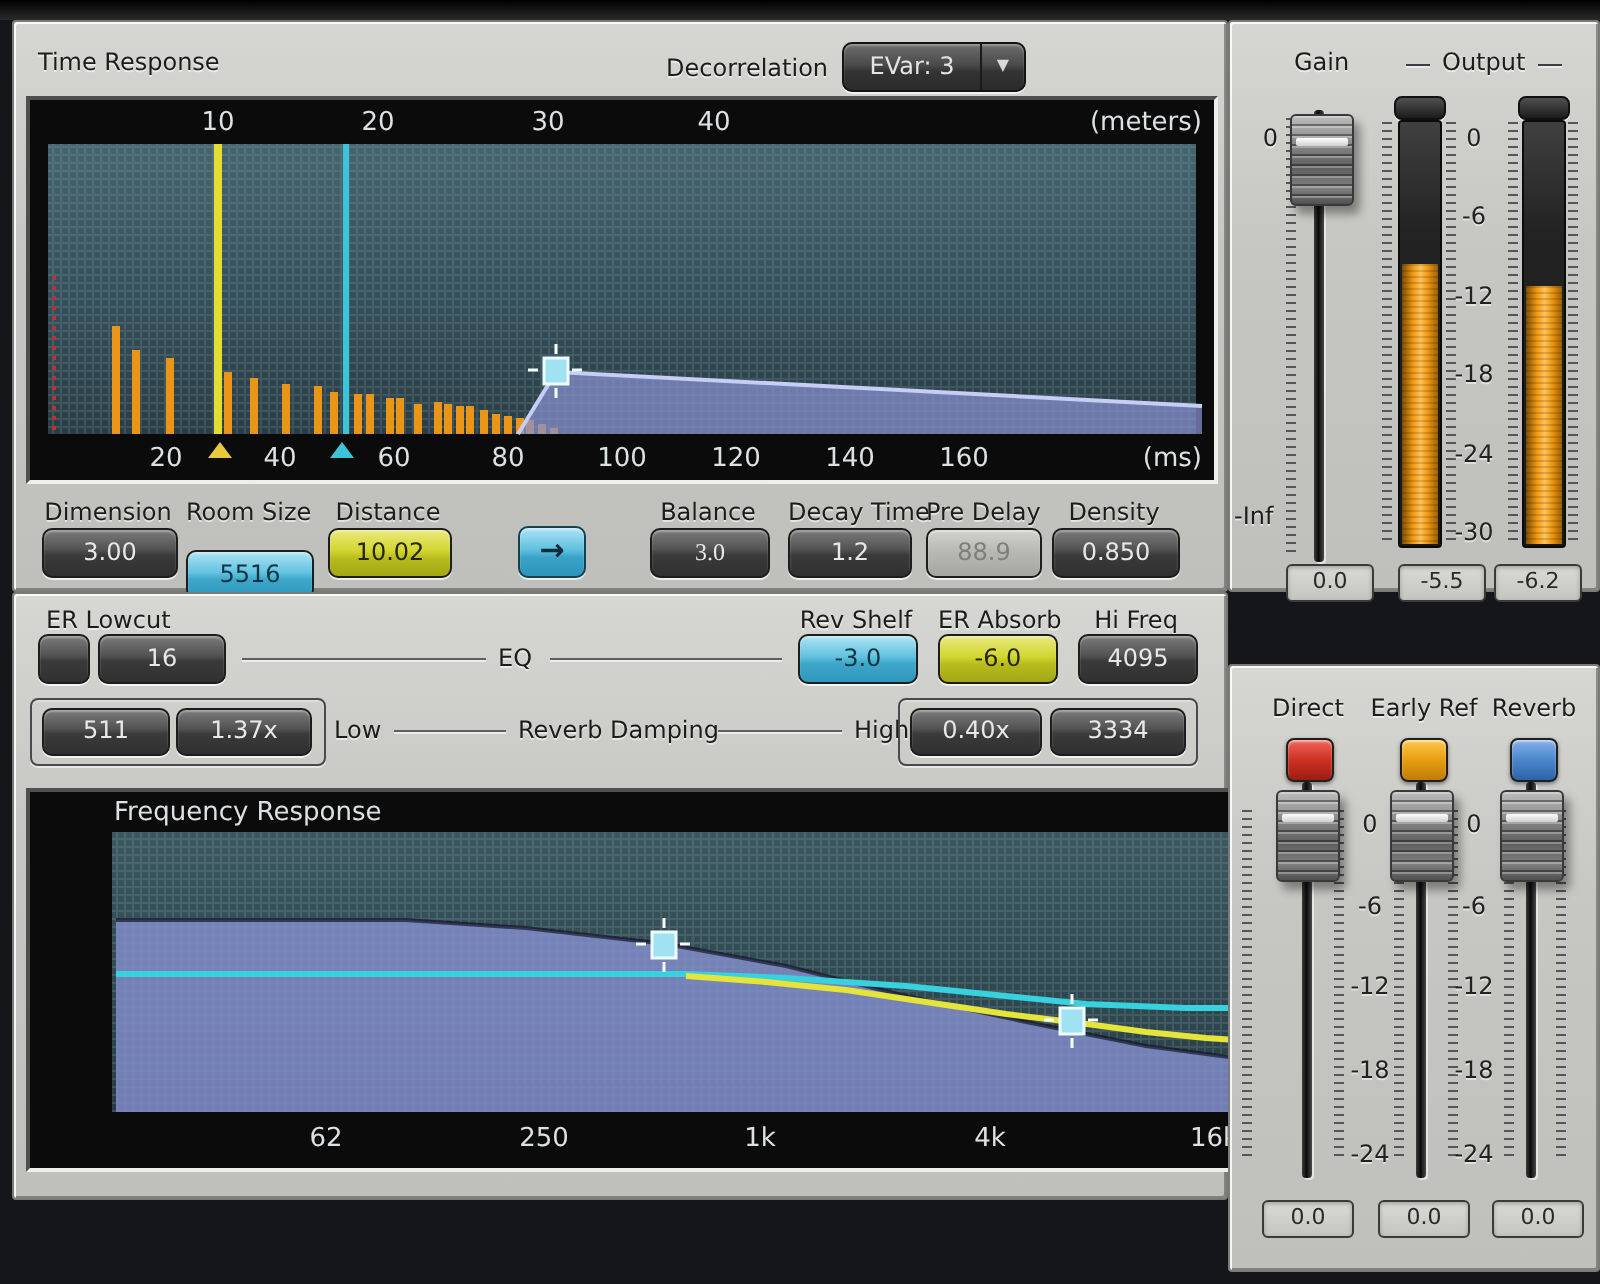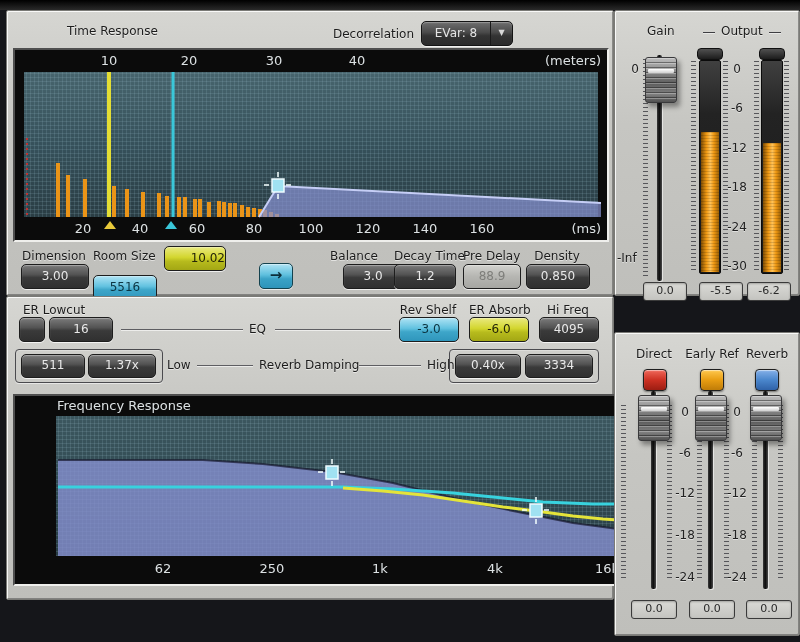--- a/index.html
+++ b/index.html
@@ -73,25 +73,25 @@
   .topstrip{position:absolute;left:0;top:0;width:800px;height:10px;background:linear-gradient(#000,#2a2a2a);}
 </style>
 </head>
 <body>
 
 <div class="root">
   <div class="topstrip"></div>
 
   <div class="panel" style="left:6px;top:10px;width:606px;height:284px;">
 
-    <div class="lbl" style="left:12px;top:13px;margin-left:48px;">Time Response</div>
+    <div class="lbl" style="left:12px;top:13px;">Time Response</div>
     <div class="lbl" style="left:326px;top:16px;">Decorrelation</div>
 
     <div class="menu-btn" style="left:414px;top:10px;width:90px;">
-      <span class="main">EVar: 8</span>
+      <span class="main">EVar: 3</span>
       <span class="arrow">▼</span>
     </div>
 
     <div class="graph-box" style="left:6px;top:37px;">
       <svg width="592" height="190">
         <defs>
           <linearGradient id="gradT" x1="0" y1="0" x2="0" y2="1">
             <stop offset="0" stop-color="#47646d"></stop>
               <stop offset="0.5" stop-color="#36515b"></stop>
               <stop offset="1" stop-color="#2a3d44"></stop>
@@ -137,26 +137,26 @@
     </div>
 
     <div>
       <div class="lbl" style="left:14px;top:238px;width:66px;text-align:center;">Dimension</div>
       <div class="pbtn" style="left:14px;top:253px;width:66px;">3.00</div>
 
       <div class="lbl" style="left:86px;top:238px;width:62px;text-align:center;">Room Size</div>
       <div class="pbtn cyan" style="left:86px;top:253px;width:62px;margin-top:11px;">5516</div>
 
       <div class="lbl" style="left:157px;top:238px;width:60px;text-align:center;">Distance</div>
-      <div class="pbtn yellow" style="left:157px;top:235px;width:60px;text-align:right;">10.02</div>
+      <div class="pbtn yellow" style="left:157px;top:253px;width:60px;">10.02</div>
 
       <div class="arrowbtn" style="left:252px;top:252px;">→</div>
 
       <div class="lbl" style="left:318px;top:238px;width:58px;text-align:center;">Balance</div>
-      <div class="pbtn" style="left:336px;top:253px;width:58px;">3.0</div>
+      <div class="pbtn" style="left:318px;top:253px;width:58px;font-family:Liberation Serif, serif;">3.0</div>
 
       <div class="lbl" style="left:387px;top:238px;width:60px;text-align:center;">Decay Time</div>
       <div class="pbtn" style="left:387px;top:253px;width:60px;">1.2</div>
 
       <div class="lbl" style="left:456px;top:238px;width:56px;text-align:center;">Pre Delay</div>
       <div class="pbtn disabled" style="left:456px;top:253px;width:56px;">88.9</div>
 
       <div class="lbl" style="left:519px;top:238px;width:62px;text-align:center;">Density</div>
       <div class="pbtn" style="left:519px;top:253px;width:62px;">0.850</div>
     </div>

